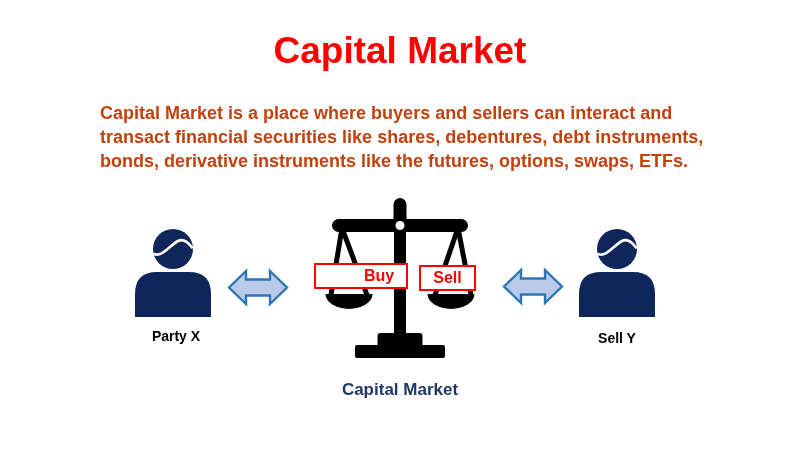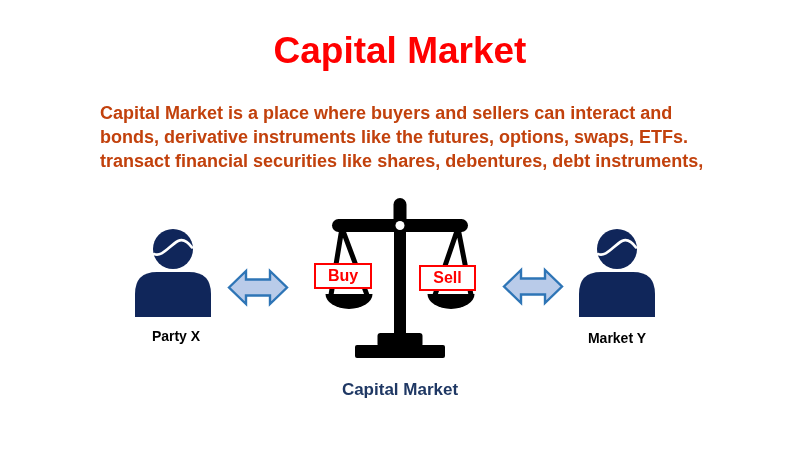--- a/index.html
+++ b/index.html
@@ -34,37 +34,37 @@
   .arrow-left{top:268px;left:227px;}
   .arrow-right{top:267px;left:502px;}
   
   .scale{top:195px;left:318px;width:164px;height:166px;}
   .scale svg{width:164px;height:166px;display:block;}
   .tag{
     height:22px;background:#ffffff;border:2px solid #FF0000;
     color:#FF0000;font-size:16px;font-weight:bold;text-align:center;
     line-height:22px;
   }
-  .tag-buy{top:263px;left:314px;width:54px;}
+  .tag-buy{top:263px;left:314px;width:54px;padding-left:36px;}
   .tag-sell{top:265px;left:419px;width:53px;text-align:center;}
   
   .scale-caption{
     top:380px;left:308px;width:184px;text-align:center;
     font-size:17px;font-weight:bold;color:#1F3864;
   }
 </style>
 </head>
 <body>
 
 <div class="abs title">Capital Market</div>
 
 <div class="abs desc">
   <div class="line">Capital Market is a place where buyers and sellers can interact and</div>
+  <div class="line">transact financial securities like shares, debentures, debt instruments,</div>
   <div class="line">bonds, derivative instruments like the futures, options, swaps, ETFs.</div>
-  <div class="line">transact financial securities like shares, debentures, debt instruments,</div>
 </div>
 
 <div class="abs person-x">
   <span>
     <svg class="person-svg" viewBox="0 0 78 88" xmlns="http://www.w3.org/2000/svg">
       <circle cx="39" cy="20" r="20" fill="#10265A"></circle>
       <path d="M20,25 C28,28.5 35,17 44,12 C49,9.5 54,13 58,18.5" stroke="#ffffff" stroke-width="2.6" fill="none" stroke-linecap="round"></path>
       <path d="M1,88 V65 Q1,43 23,43 H55 Q77,43 77,65 V88 Z" fill="#10265A"></path>
     </svg>
   </span>
@@ -105,15 +105,15 @@
 
 <div class="abs person-y">
   <span>
     <svg class="person-svg" viewBox="0 0 78 88" xmlns="http://www.w3.org/2000/svg">
       <circle cx="39" cy="20" r="20" fill="#10265A"></circle>
       <path d="M20,25 C28,28.5 35,17 44,12 C49,9.5 54,13 58,18.5" stroke="#ffffff" stroke-width="2.6" fill="none" stroke-linecap="round"></path>
       <path d="M1,88 V65 Q1,43 23,43 H55 Q77,43 77,65 V88 Z" fill="#10265A"></path>
     </svg>
   </span>
 </div>
-<div class="abs party-label party-y-label">Market Y</div>
+<div class="abs party-label party-y-label">Sell Y</div>
 
 <div class="abs scale-caption">Capital Market</div>
 
 </body></html>

